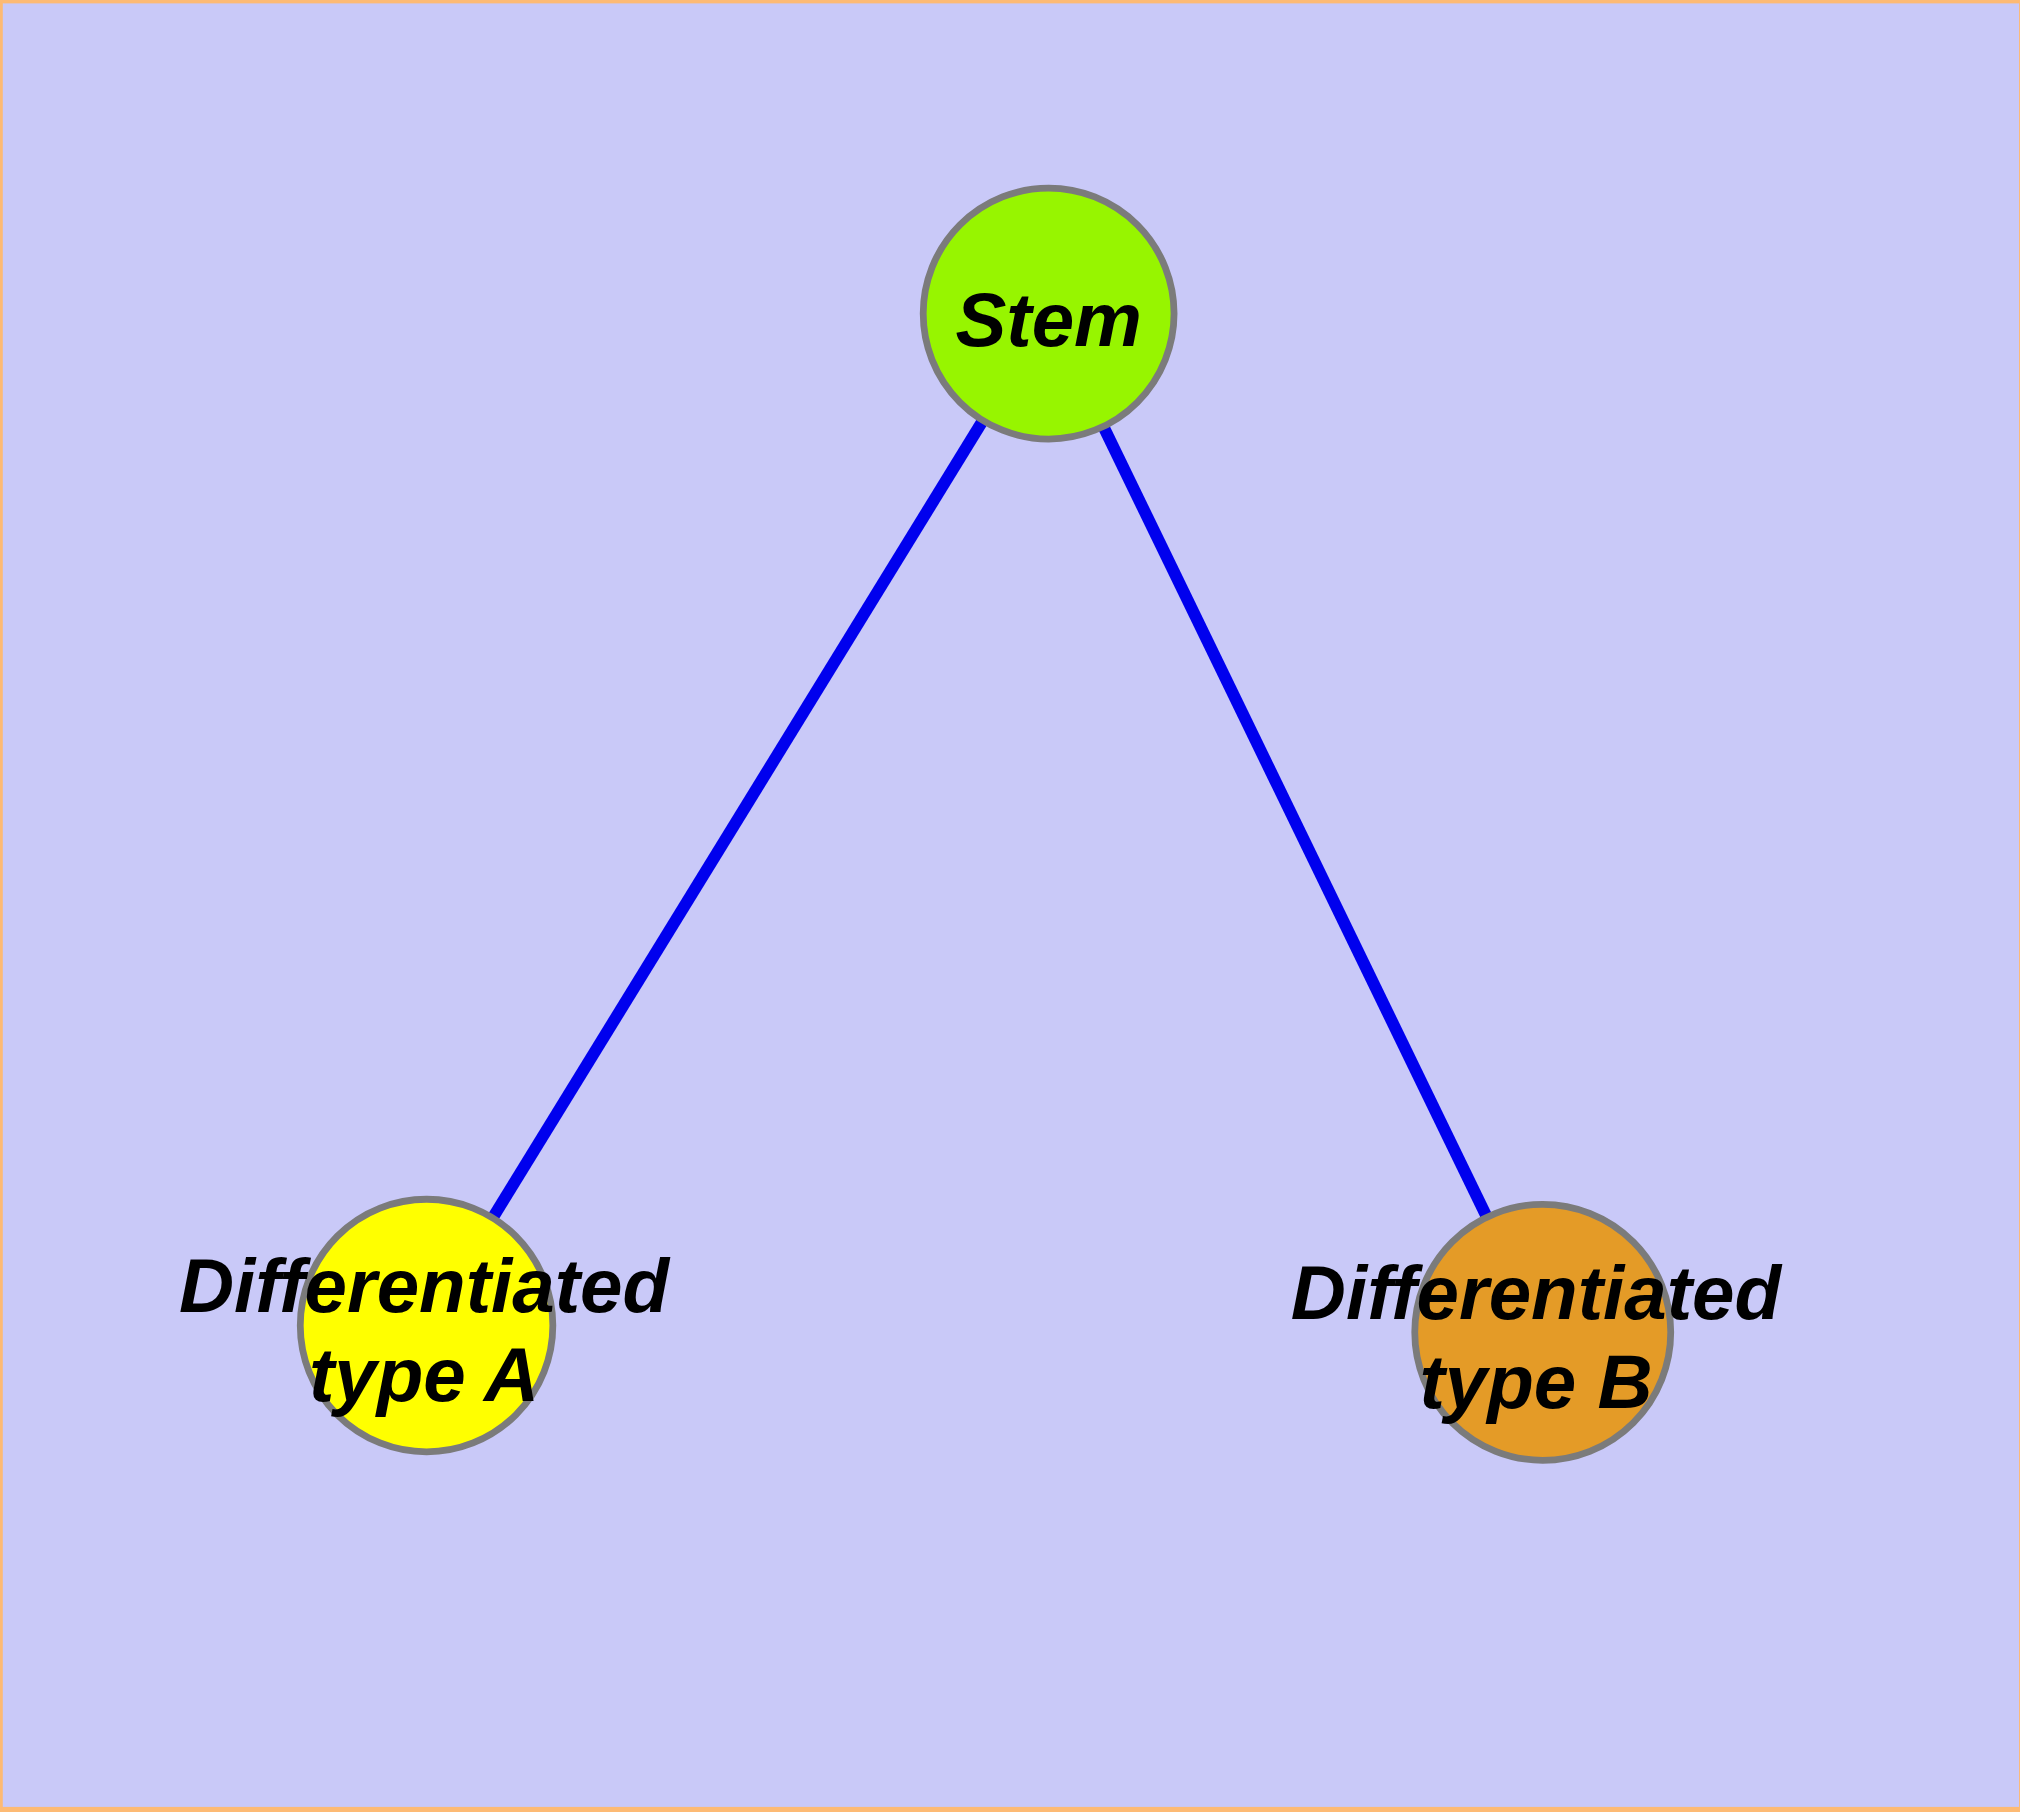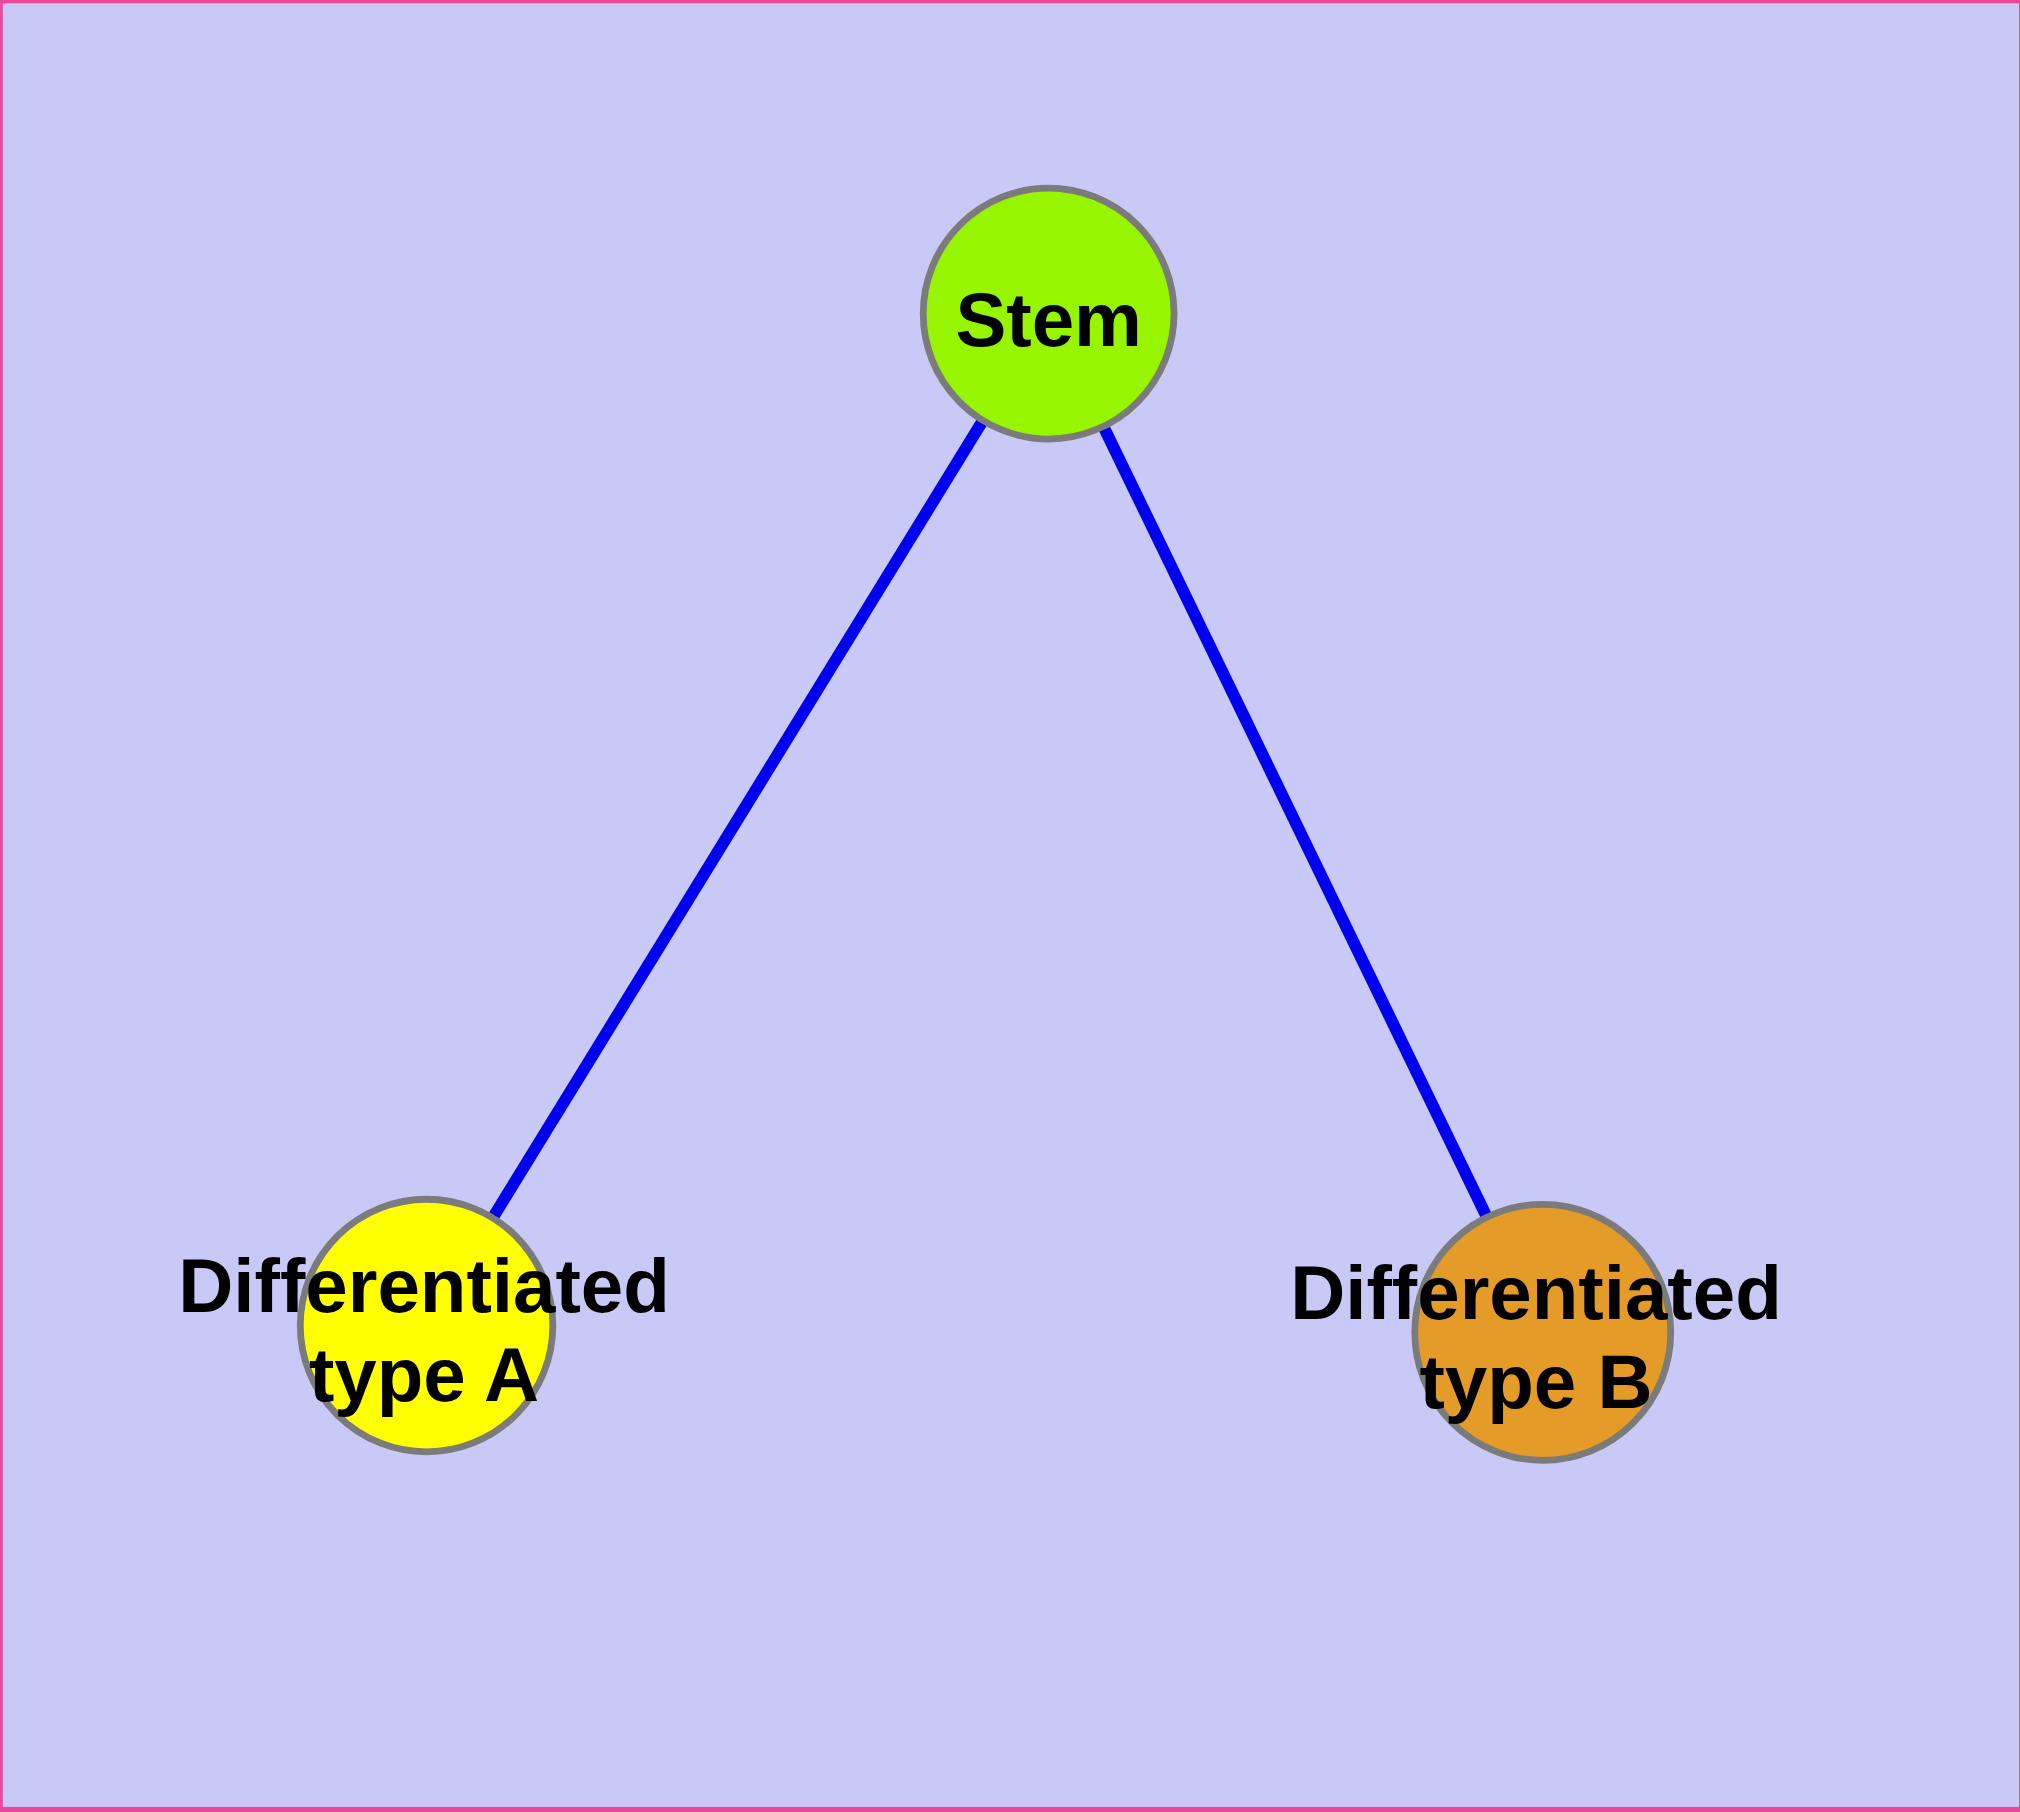--- a/index.html
+++ b/index.html
@@ -5,22 +5,23 @@
   html, body {
     margin: 0;
     padding: 0;
     background: #ffffff;
     font-family: "Liberation Sans", sans-serif;
   }
   .canvas {
     position: relative;
     width: 2021px;
     height: 1812px;
-    background: #ec4899;
+    background: #fdba74;
     overflow: hidden;
+    font-style: italic;
   }
   .canvas svg {
     display: block;
     width: 2021px;
     height: 1812px;
   }
   .node-label {
     font-family: "Liberation Sans", sans-serif;
     font-weight: bold;
     font-size: 90px;

